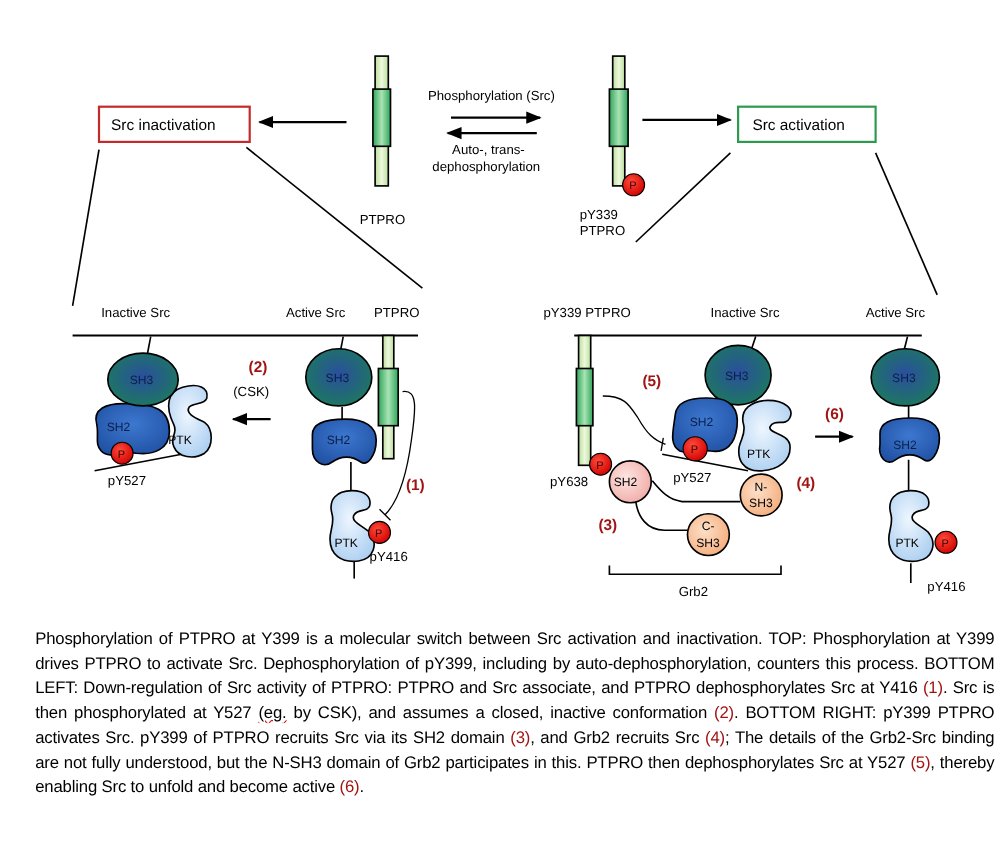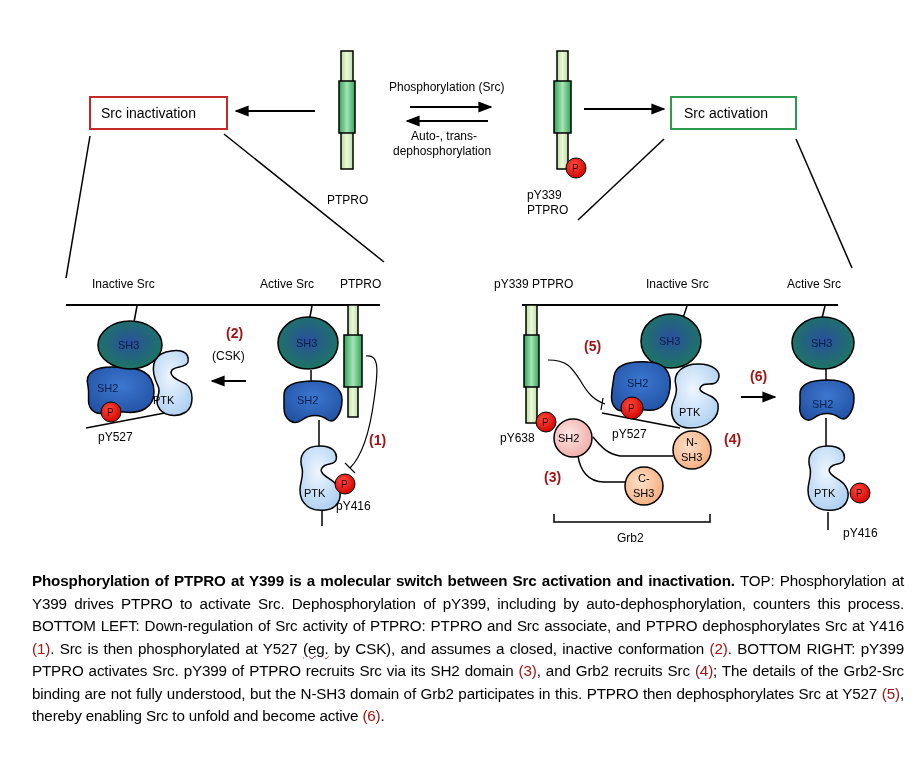--- a/index.html
+++ b/index.html
@@ -5,21 +5,21 @@
   html, body { margin:0; padding:0; background:#ffffff; }
   body { width:912px; height:770px; position:relative; overflow:hidden; font-family:"Liberation Sans", sans-serif; }
   #fig { position:absolute; left:0; top:0; width:912px; height:560px; }
   .lbl { font-family:"Liberation Sans", sans-serif; font-size:12px; fill:#000; }
   .dom { font-family:"Liberation Sans", sans-serif; font-size:11px; fill:#0b1f4a; }
   .dom2 { font-family:"Liberation Sans", sans-serif; font-size:11px; fill:#000; }
   .step { font-family:"Liberation Sans", sans-serif; font-size:14px; font-weight:bold; fill:#a01414; }
   .boxlbl { font-family:"Liberation Sans", sans-serif; font-size:14px; fill:#000; }
   .ptxt { font-family:"Liberation Sans", sans-serif; font-size:10px; fill:#3a0000; }
   #caption { position:absolute; left:32px; top:570px; width:872px; font-size:15.2px; line-height:22.5px; text-align:justify; color:#000; font-family:"Liberation Sans", sans-serif; letter-spacing:-0.15px; }
-  #caption b { font-weight:bold; }
+  #caption b { font-weight:normal; }
   .ref { color:#a01414; }
   .squig { text-decoration: underline wavy #d01010; text-decoration-thickness:1px; }
 </style>
 </head>
 <body>
 
 <svg id="fig" viewBox="0 0 912 560" xmlns="http://www.w3.org/2000/svg">
   <defs>
     <linearGradient id="gTM" x1="0" x2="1" y1="0" y2="0">
       <stop offset="0" stop-color="#2fa55a"></stop>

